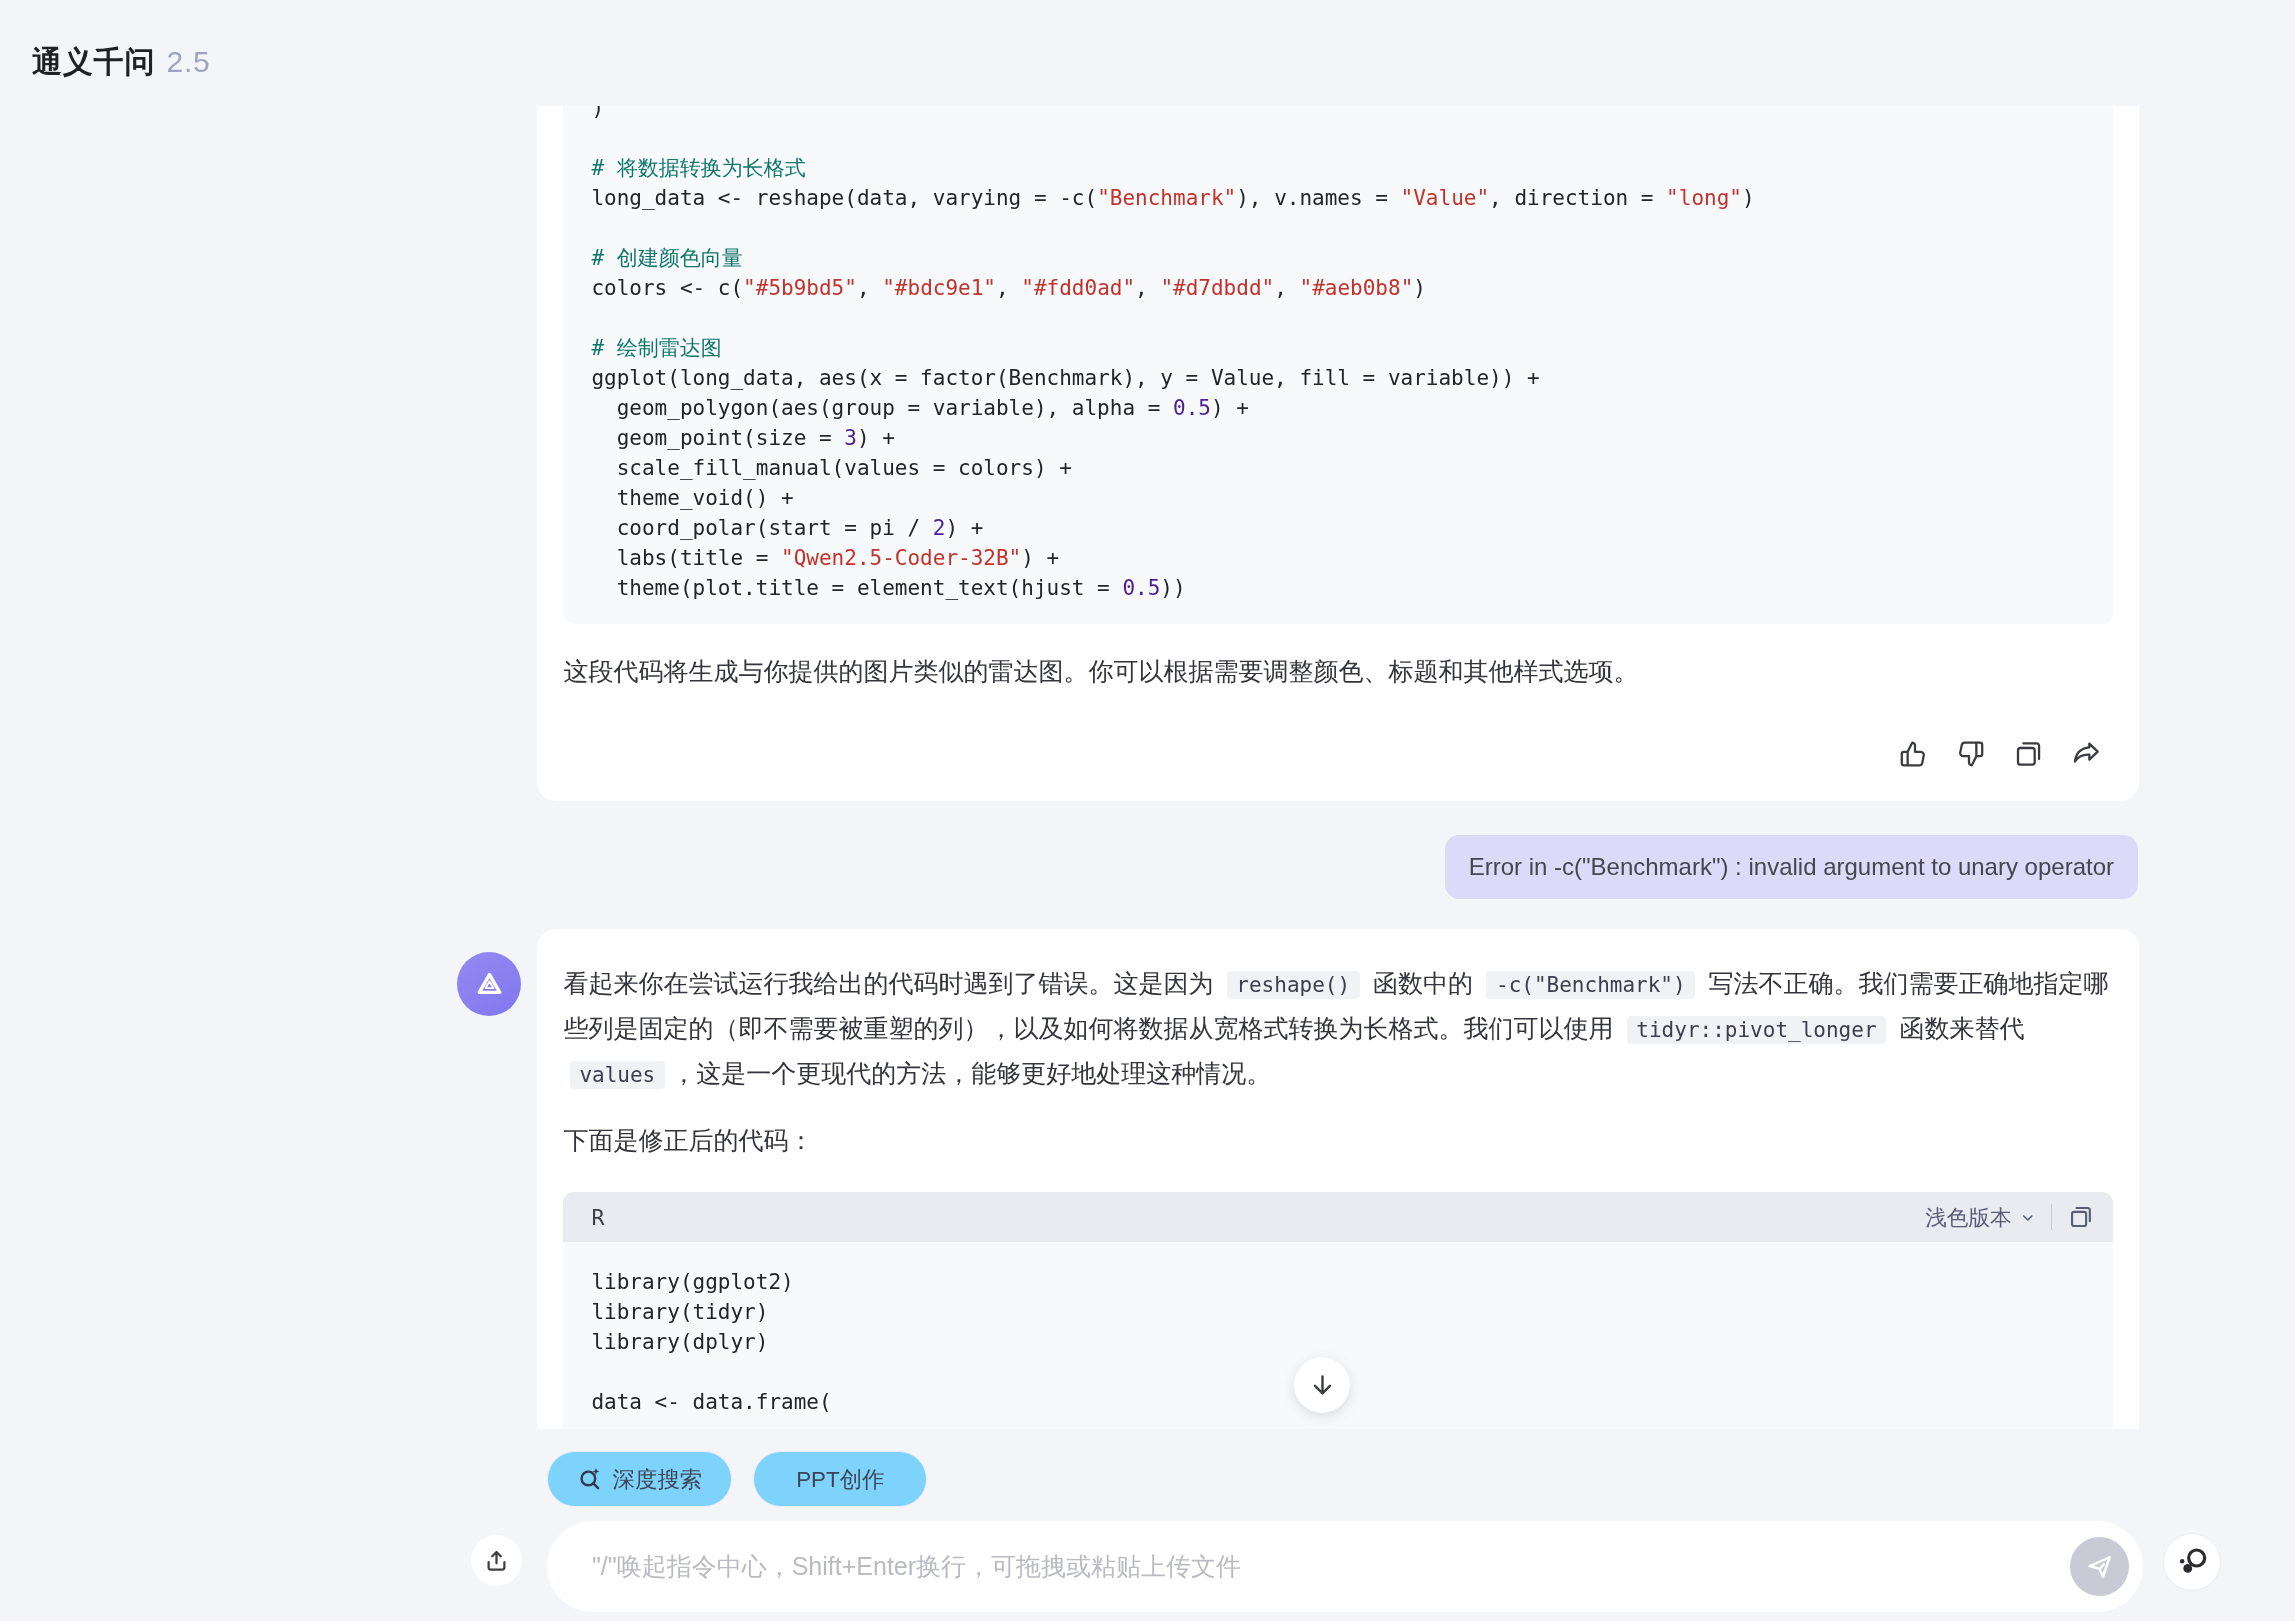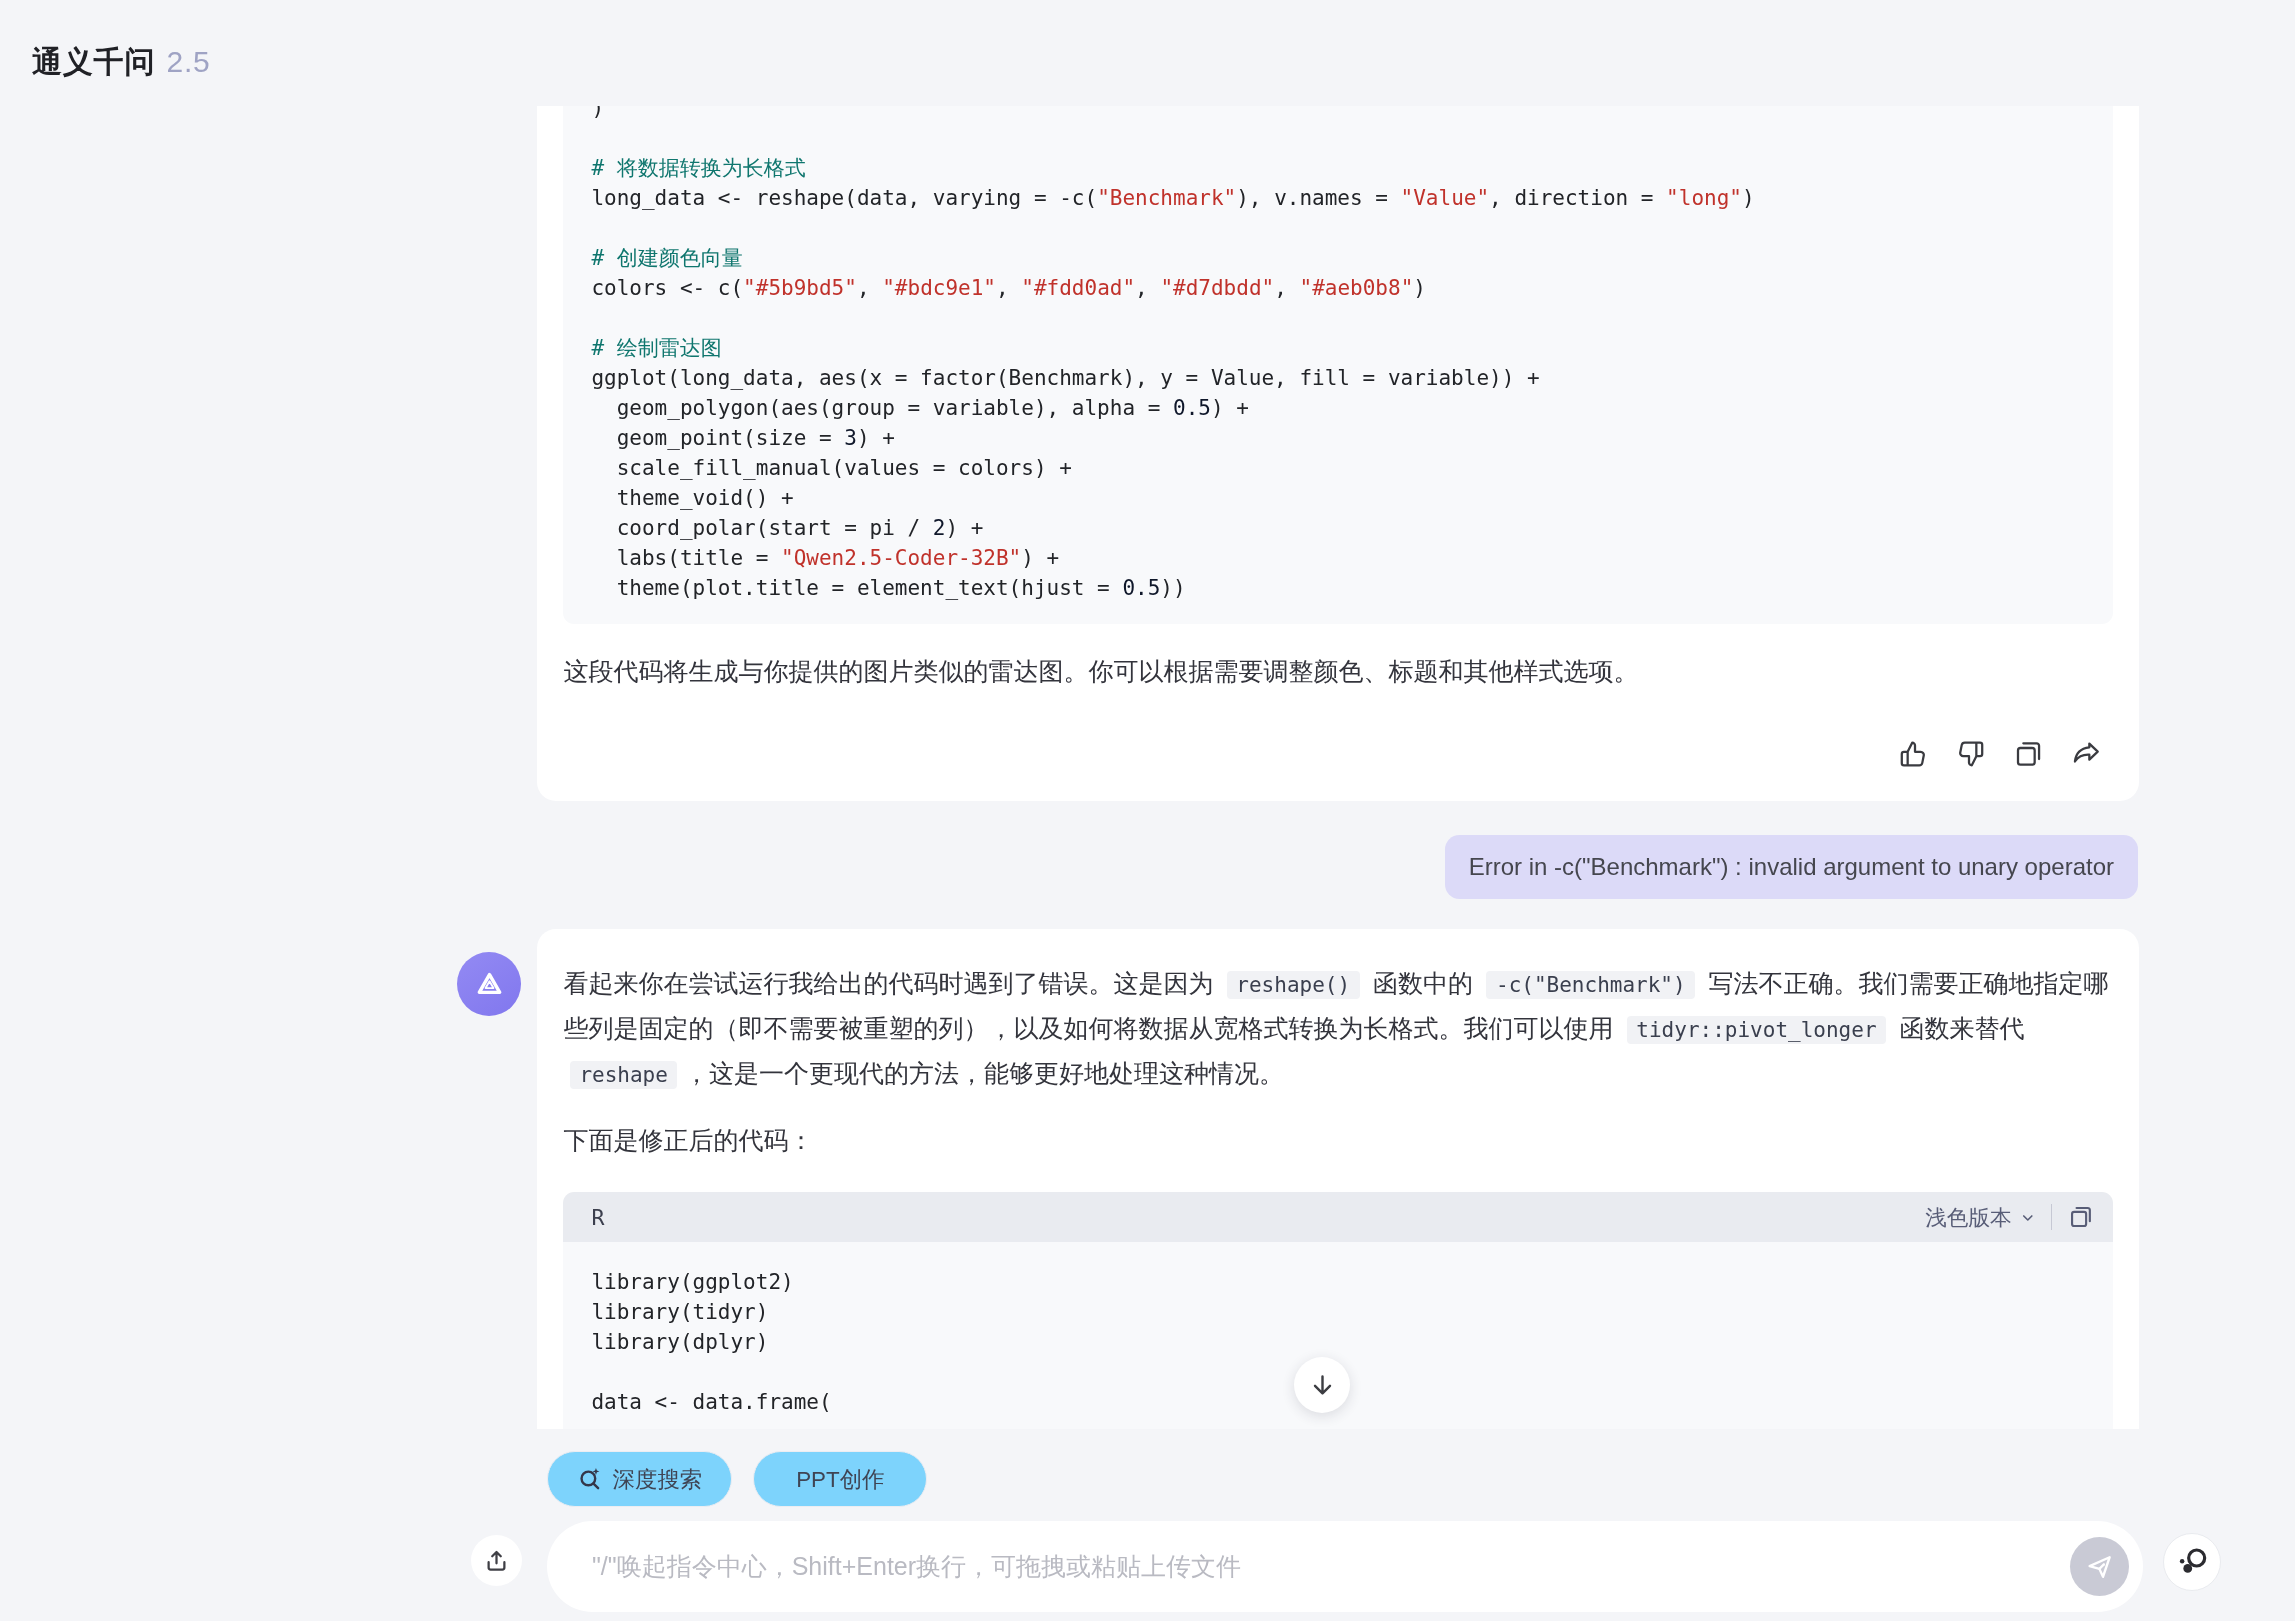--- a/index.html
+++ b/index.html
@@ -17,21 +17,21 @@
   .card1 { top:106px; height:695px; border-radius:0 0 19px 19px; padding:0 26.4px; }
   .card2 { top:929px; height:500px; border-radius:19px 19px 0 0; padding:33px 26.4px 0; }
 
   
   .codeblock { background:#f8f9fb; border-radius:0 0 11.2px 11.2px; padding:0 28px 21px; }
   .codeblock .code { margin-top:-13px; }
   .code { font-family:"DejaVu Sans Mono","Liberation Mono",monospace; font-size:21px; line-height:30px; color:#222428; white-space:pre; }
   .code .cl { height:30px; }
   .code .cm { color:#0f766e; }
   .code .st { color:#c0322b; }
-  .code .nu { color:#0f172a; }
+  .code .nu { color:#4c1d95; }
 
   .para { font-size:25px; line-height:43px; color:#33343c; }
   .para1 { margin-top:26px; }
 
   .ichip { font-family:"DejaVu Sans Mono","Liberation Mono",monospace; font-size:21px; color:#3a3f4e; background:#f1f2f5; border-radius:4px; padding:2.4px 9.6px; margin:0 6.4px; white-space:nowrap; }
   .p2 { margin-top:22.4px; }
 
   
   .actions { margin-top:43px; display:flex; justify-content:flex-end; align-items:center; gap:22.4px; padding-right:9.6px; }
   .icon-btn { width:35px; height:35px; border:none; background:transparent; color:#3a3b40; cursor:pointer; padding:0; display:flex; align-items:center; justify-content:center; }
@@ -113,21 +113,21 @@
   </div>
 
   <div class="avatar">
     <svg width="37" height="37" viewBox="0 0 32 32" fill="none" stroke="#ffffff" stroke-width="3" stroke-linejoin="round">
         <path d="M16 7.5L24.8 22.8H7.2L16 7.5z"></path>
         <path d="M16 13.2l3.4 5.9h-6.8L16 13.2z" stroke-width="1.6"></path>
       </svg>
   </div>
 
   <section class="card card2">
-    <p class="para"><span>看起来你在尝试运行我给出的代码时遇到了错误。这是因为 </span><span class="ichip">reshape()</span><span> 函数中的 </span><span class="ichip">-c("Benchmark")</span><span> 写法不正确。我们需要正确地指定哪些列是固定的（即不需要被重塑的列），以及如何将数据从宽格式转换为长格式。我们可以使用 </span><span class="ichip">tidyr::pivot_longer</span><span> 函数来替代 </span><span class="ichip">reshape</span><span>，这是一个更现代的方法，能够更好地处理这种情况。</span></p>
+    <p class="para"><span>看起来你在尝试运行我给出的代码时遇到了错误。这是因为 </span><span class="ichip">reshape()</span><span> 函数中的 </span><span class="ichip">-c("Benchmark")</span><span> 写法不正确。我们需要正确地指定哪些列是固定的（即不需要被重塑的列），以及如何将数据从宽格式转换为长格式。我们可以使用 </span><span class="ichip">tidyr::pivot_longer</span><span> 函数来替代 </span><span class="ichip">values</span><span>，这是一个更现代的方法，能够更好地处理这种情况。</span></p>
     <p class="para p2">下面是修正后的代码：</p>
     <div class="codewrap">
       <div class="codeheader">
         <span class="lang">R</span>
         <div class="hright">
           <button class="theme-select">
             <span>浅色版本</span>
             <svg width="17.6" height="17.6" viewBox="0 0 24 24" fill="none" stroke="currentColor" stroke-width="2.2" stroke-linecap="round" stroke-linejoin="round">
                 <path d="M6.5 9.5l5.5 5.5 5.5-5.5"></path>
               </svg>

